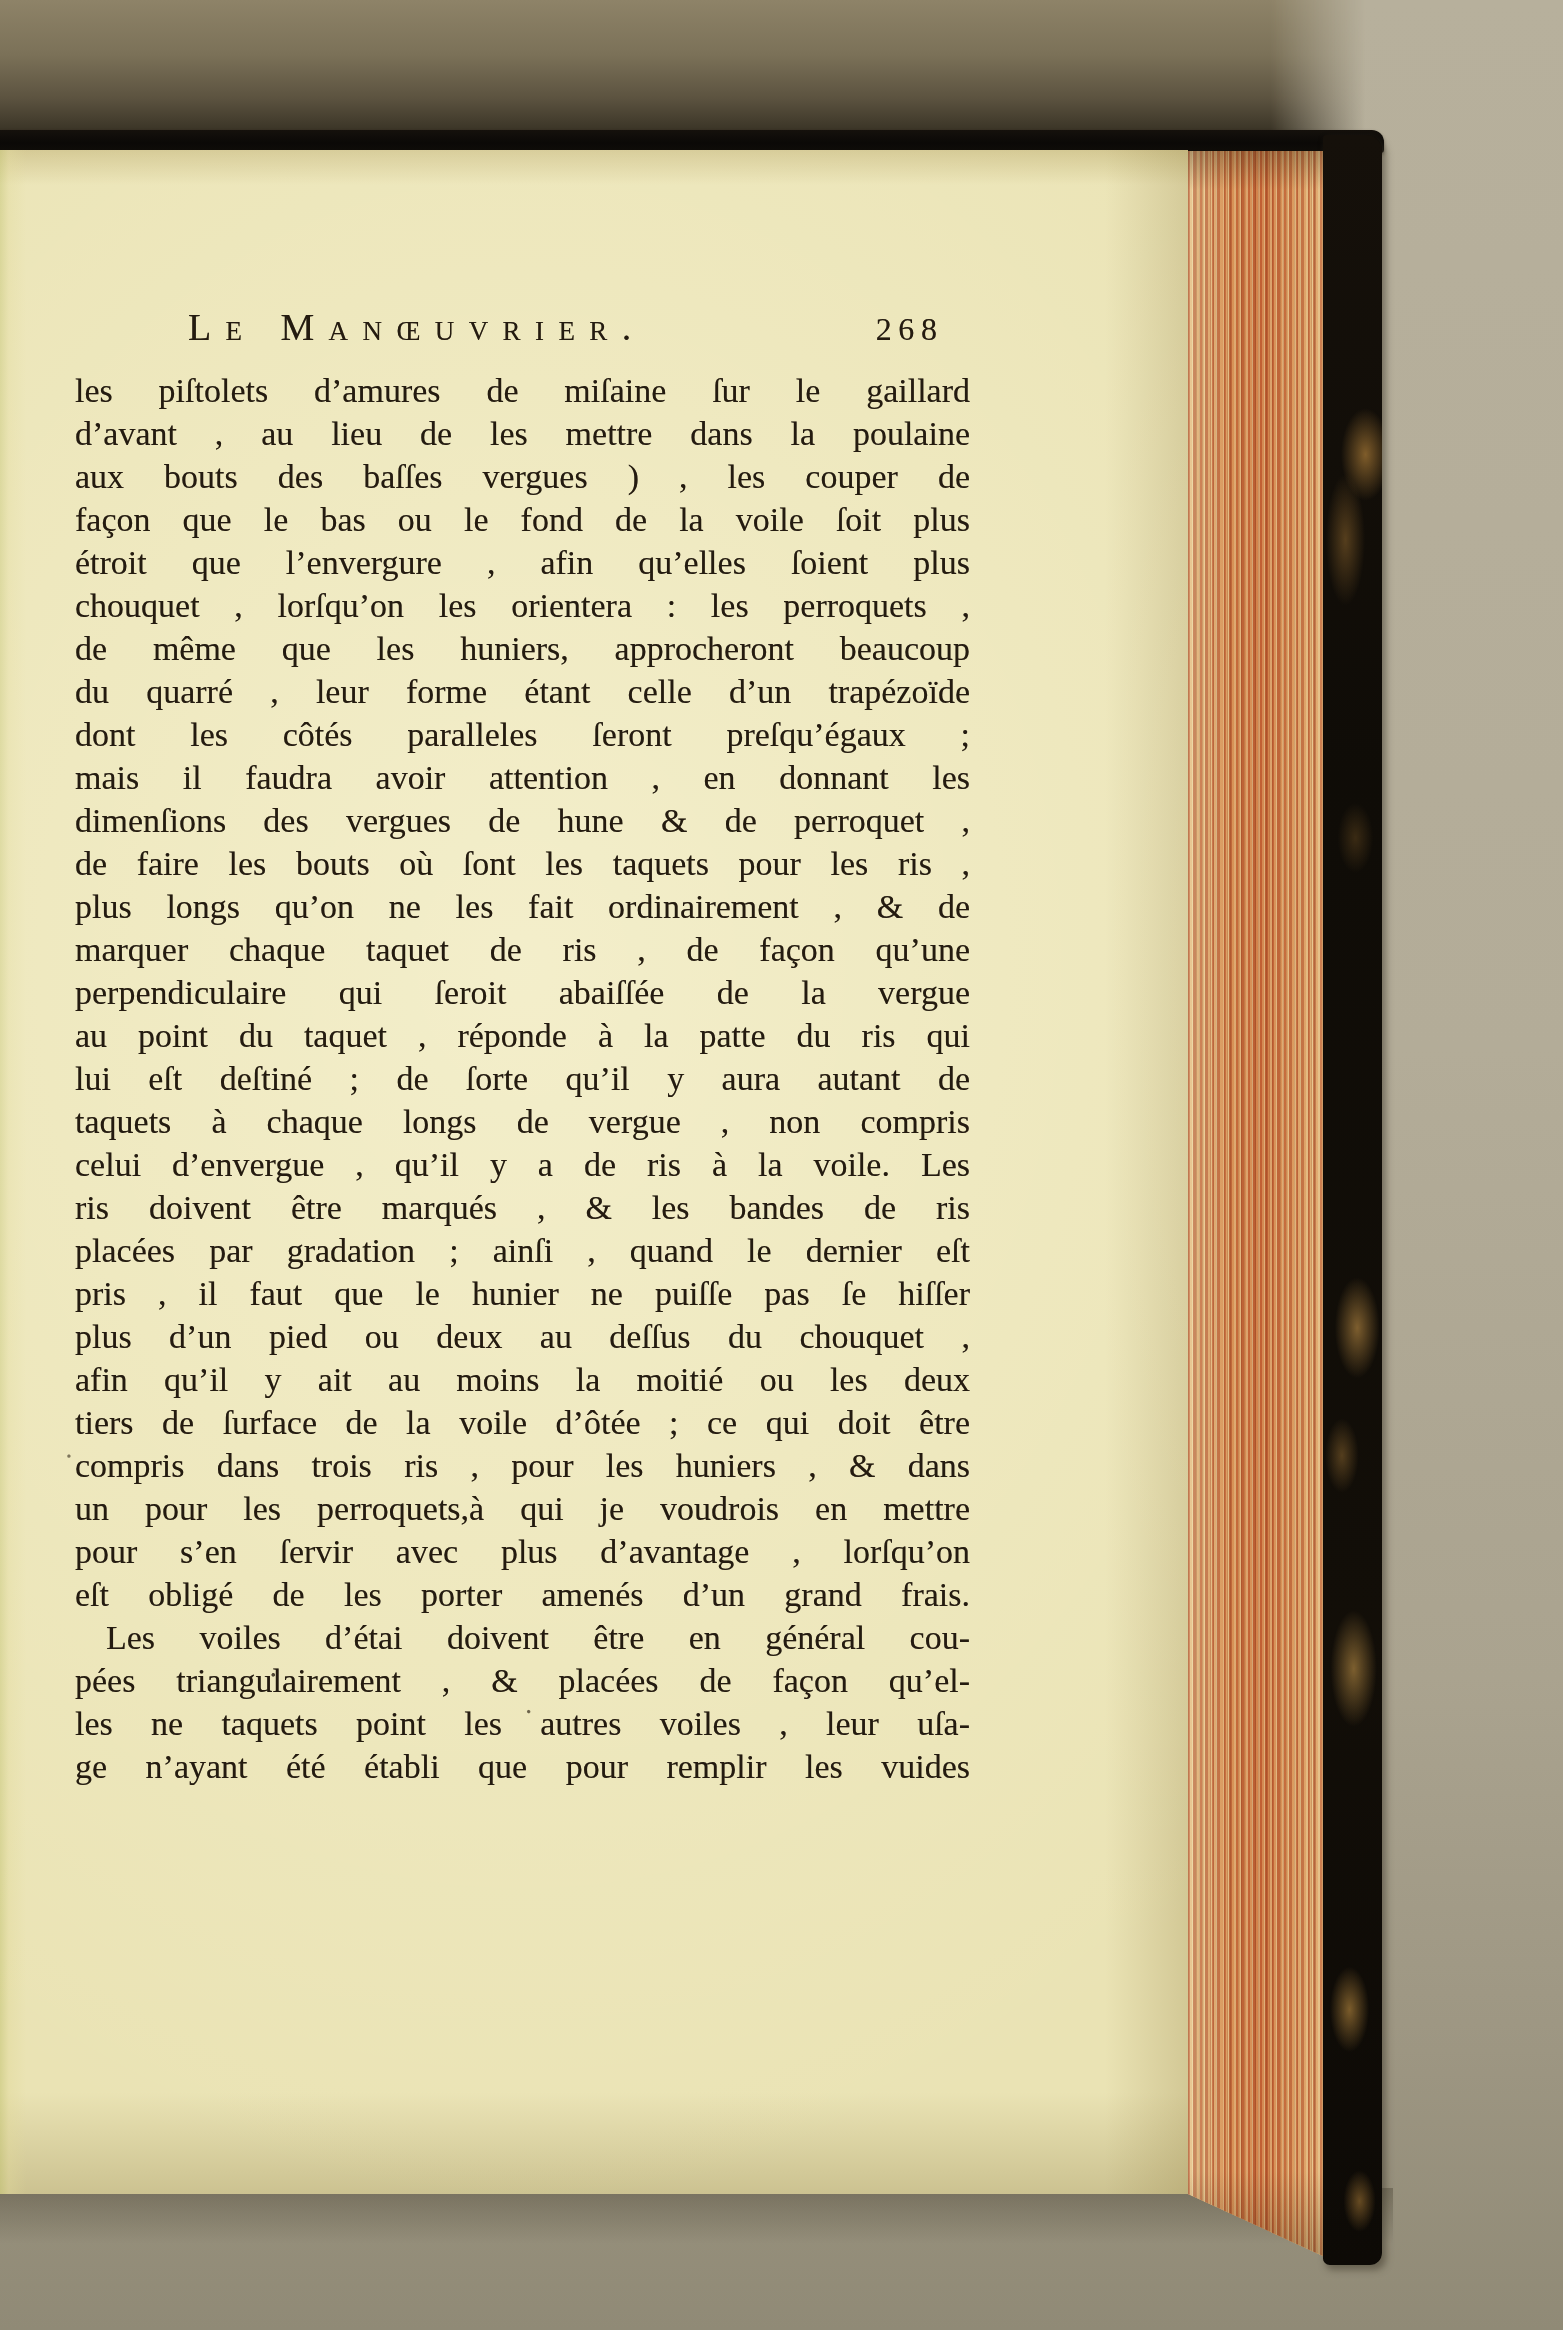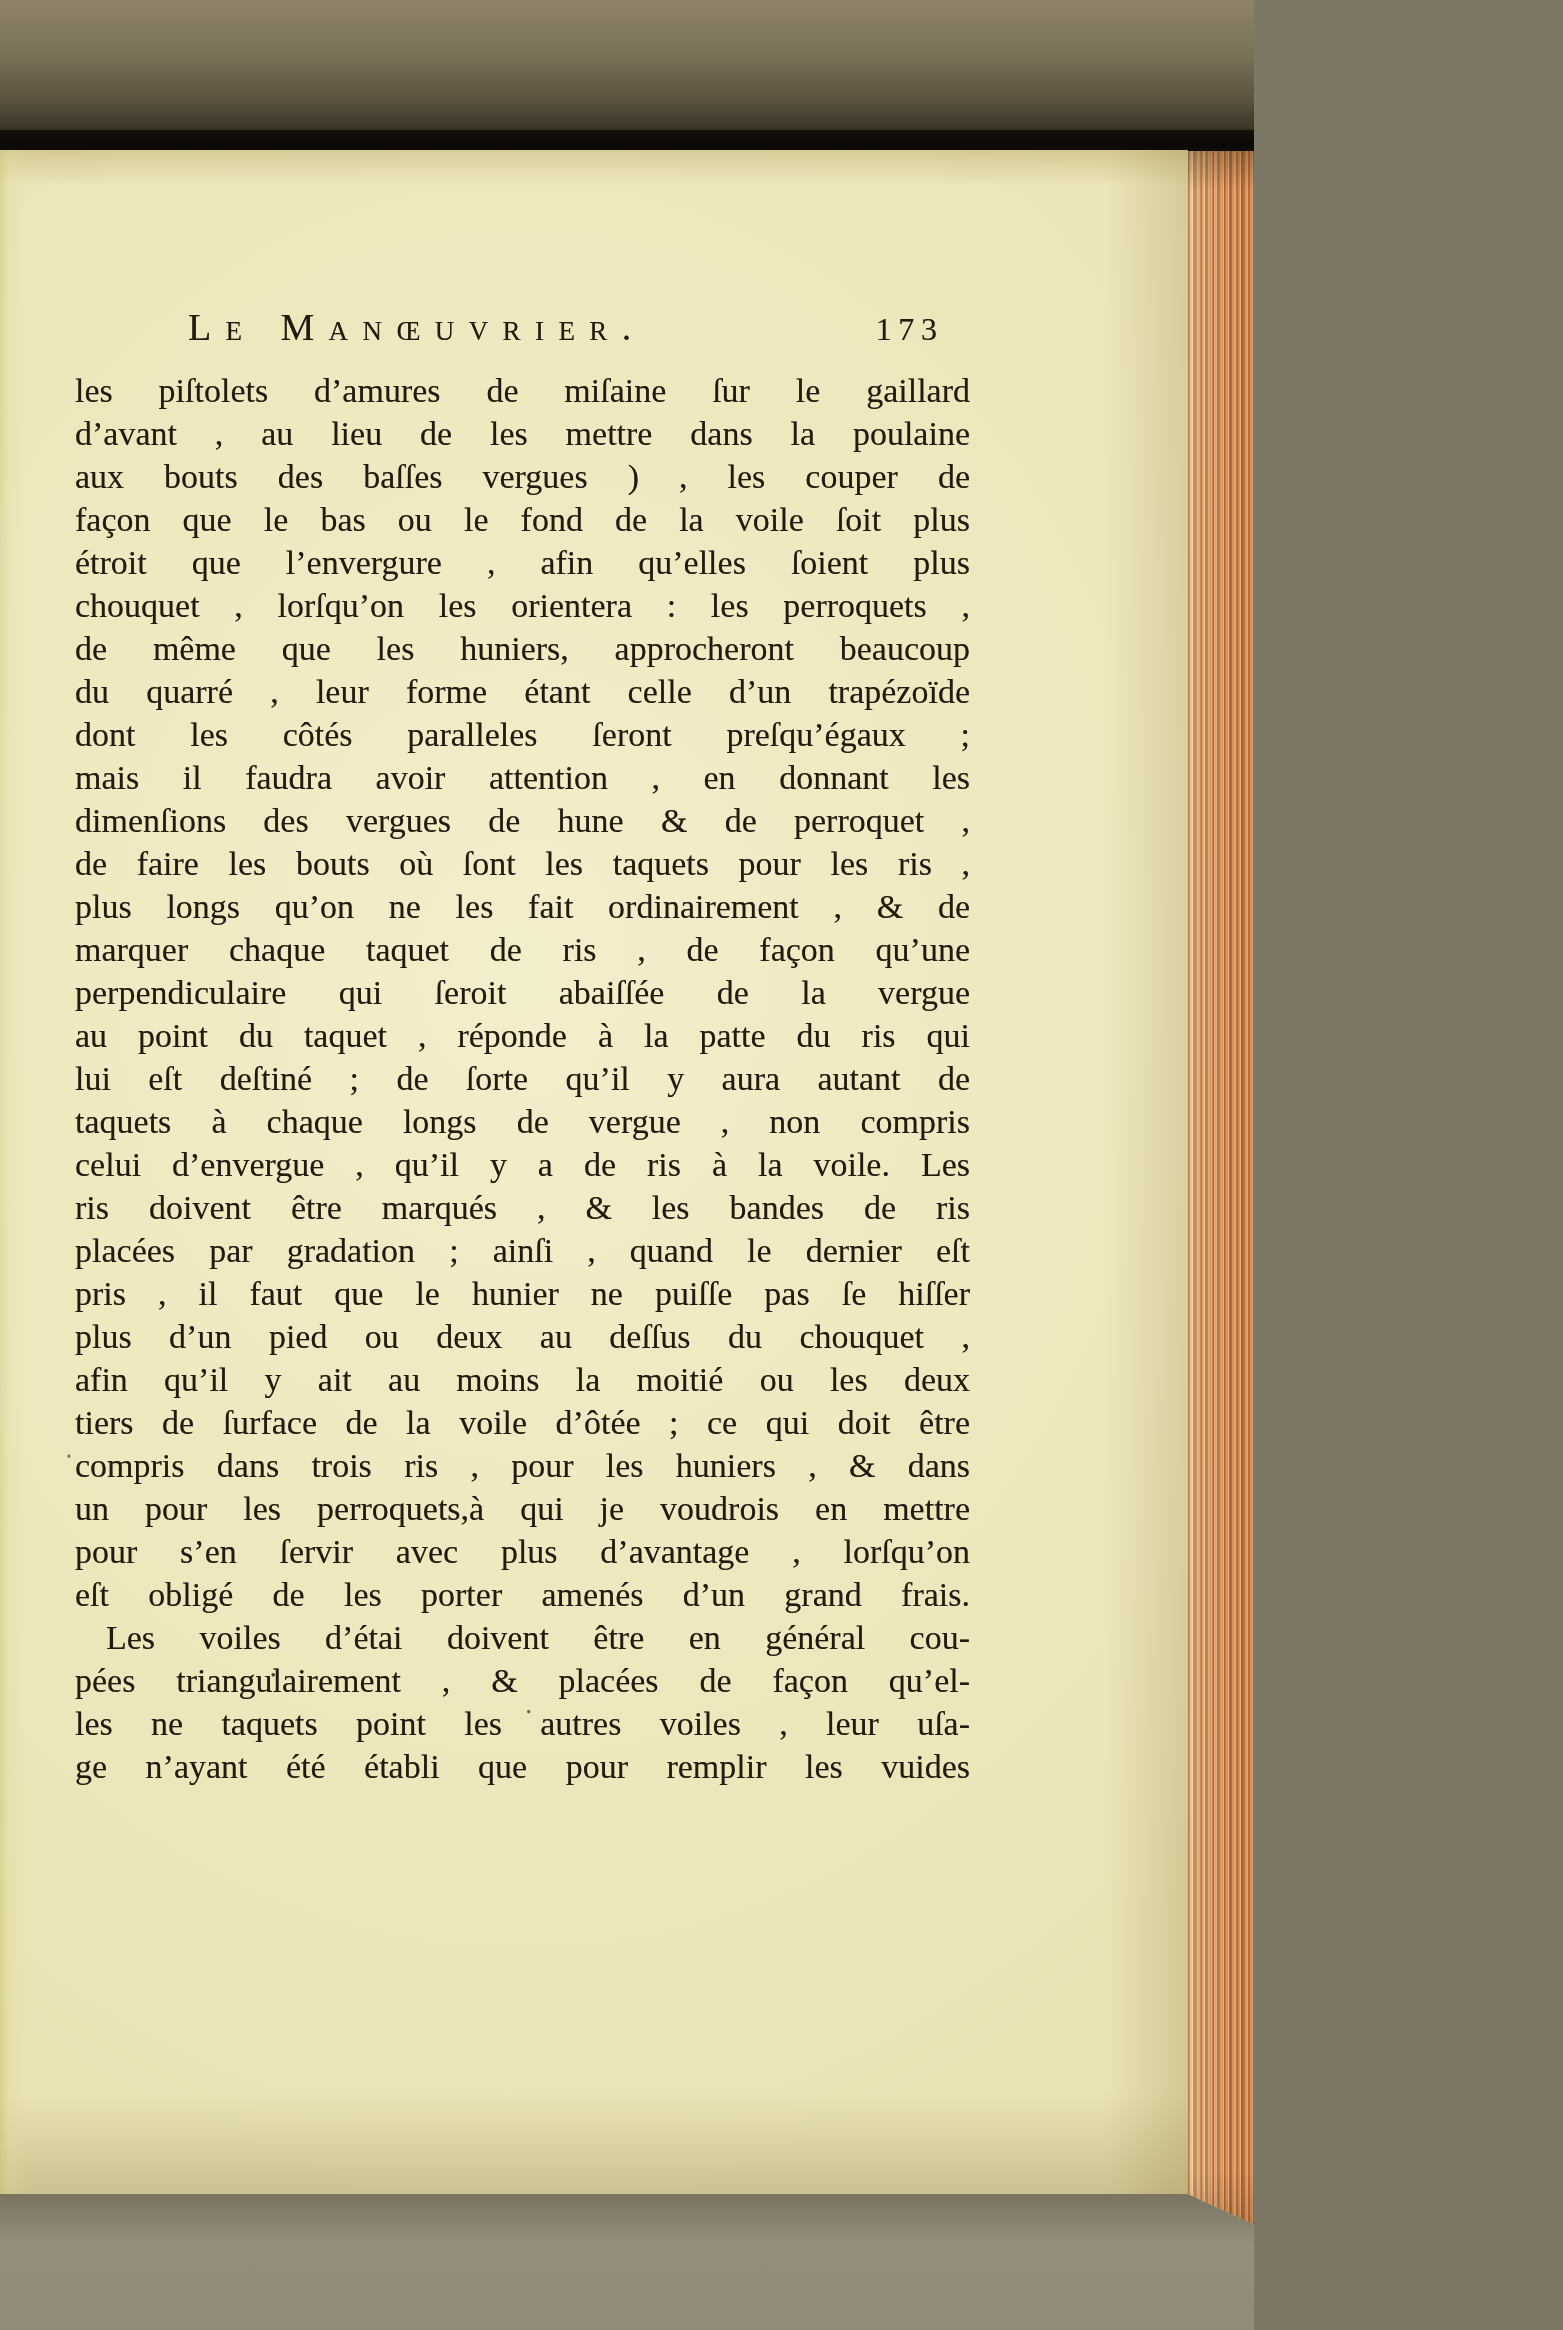--- a/index.html
+++ b/index.html
@@ -1,17 +1,17 @@
 <!DOCTYPE html>
 <html style="font-size:8.8px"><head>
 <meta charset="utf-8">
 <style>
   html,body{margin:0;padding:0;background:#7d7766;}
   .scene{
-    position:relative;width:1254px;height:2330px;overflow:hidden;
+    position:relative;width:1563px;height:2330px;overflow:hidden;
     font-family:"Liberation Serif","DejaVu Serif",serif;
   }
   .backdrop{
     position:absolute;inset:0;
     background:linear-gradient(180deg,#b7b09c 0%,#b3ac98 45%,#aaa38f 72%,#9d9682 88%,#908a76 100%);
   }
   .top-brown{
     position:absolute;left:0;top:0;width:1365px;height:144px;
     background:linear-gradient(180deg,#8e8368 0%,#7b7158 38%,#5c5340 68%,#3b3527 90%,#26211a 100%);
     -webkit-mask-image:linear-gradient(90deg,#000 1271px,rgba(0,0,0,0) 1365px);
@@ -108,21 +108,21 @@
   <div class="backdrop"></div>
   <div class="top-brown"></div>
   <div class="bottom-shade"></div>
   <div class="cover-top-band"></div>
   <div class="cover-right"></div>
   <div class="fore-edge"></div>
   <div class="page"></div>
 
   <div class="header">
     <span class="title">Le Manœuvrier.</span>
-    <span class="pagenum">173</span>
+    <span class="pagenum">268</span>
   </div>
 
   <div class="body-text">
       <div class="line">les piſtolets d’amures de miſaine ſur le gaillard</div>
       <div class="line">d’avant , au lieu de les mettre dans la poulaine</div>
       <div class="line">aux bouts des baſſes vergues ) , les couper de</div>
       <div class="line">façon que le bas ou le fond de la voile ſoit plus</div>
       <div class="line">étroit que l’envergure , afin qu’elles ſoient plus</div>
       <div class="line">chouquet , lorſqu’on les orientera : les perroquets ,</div>
       <div class="line">de même que les huniers, approcheront beaucoup</div>

